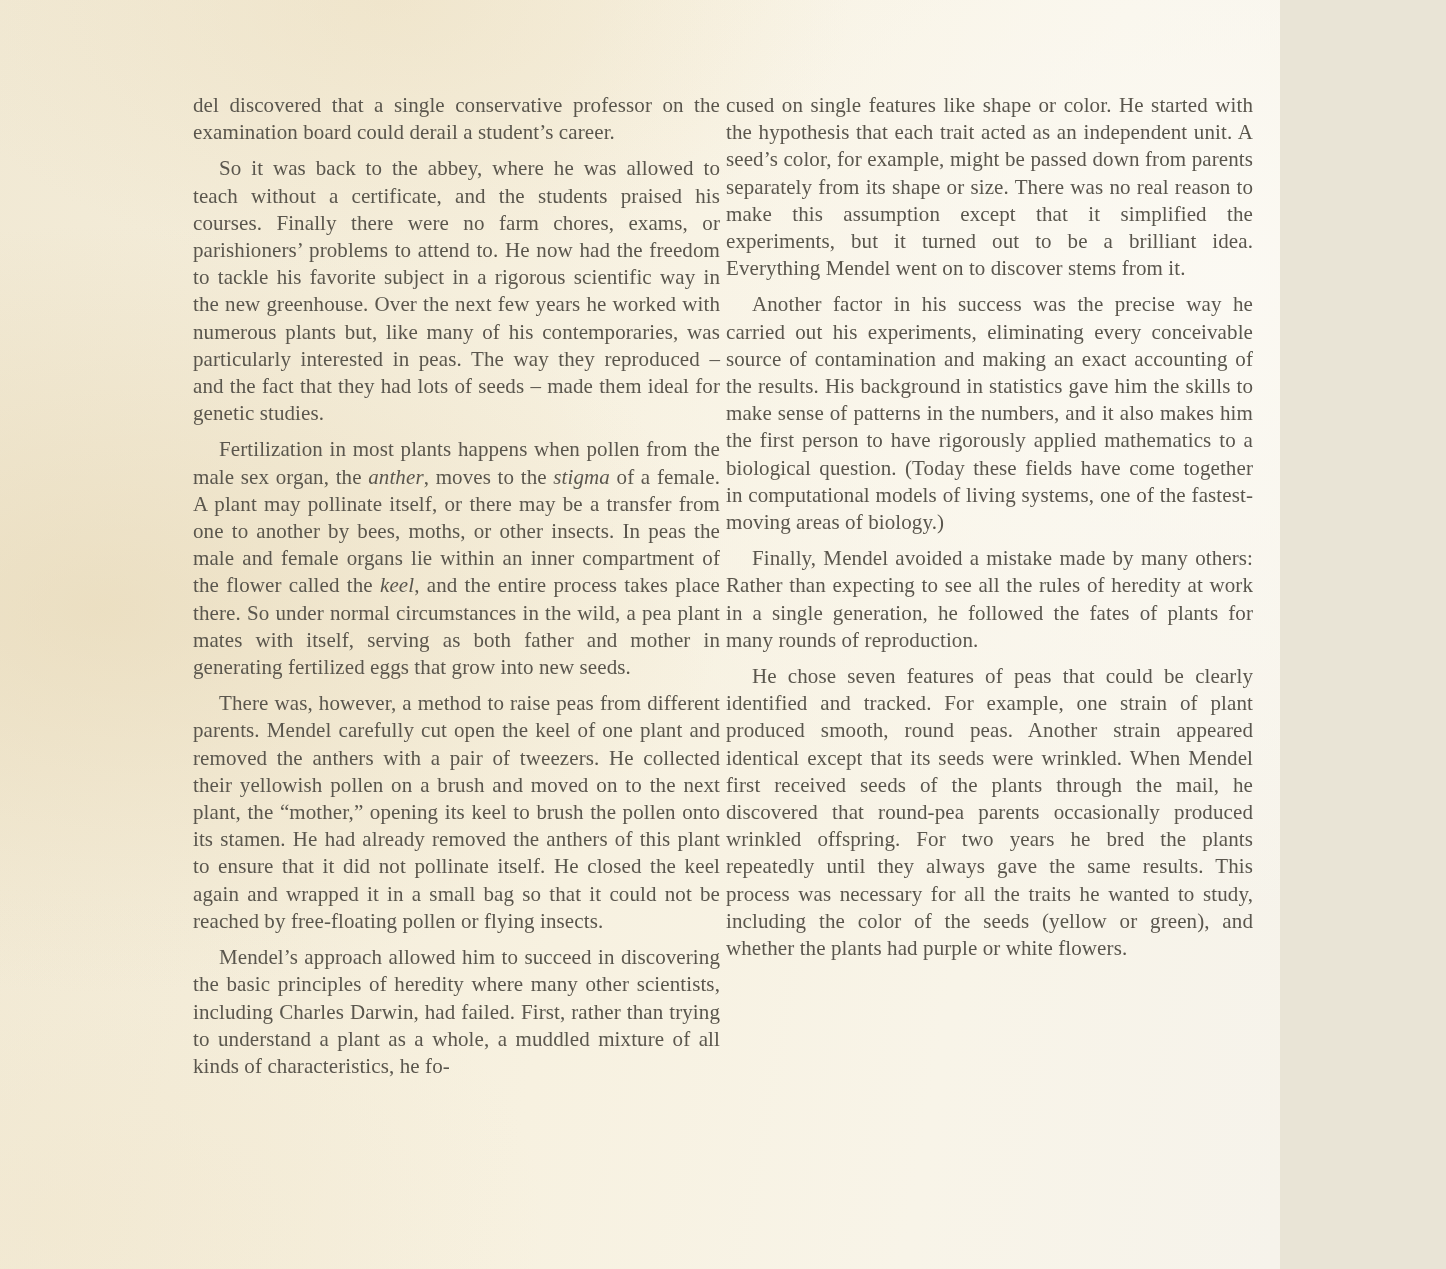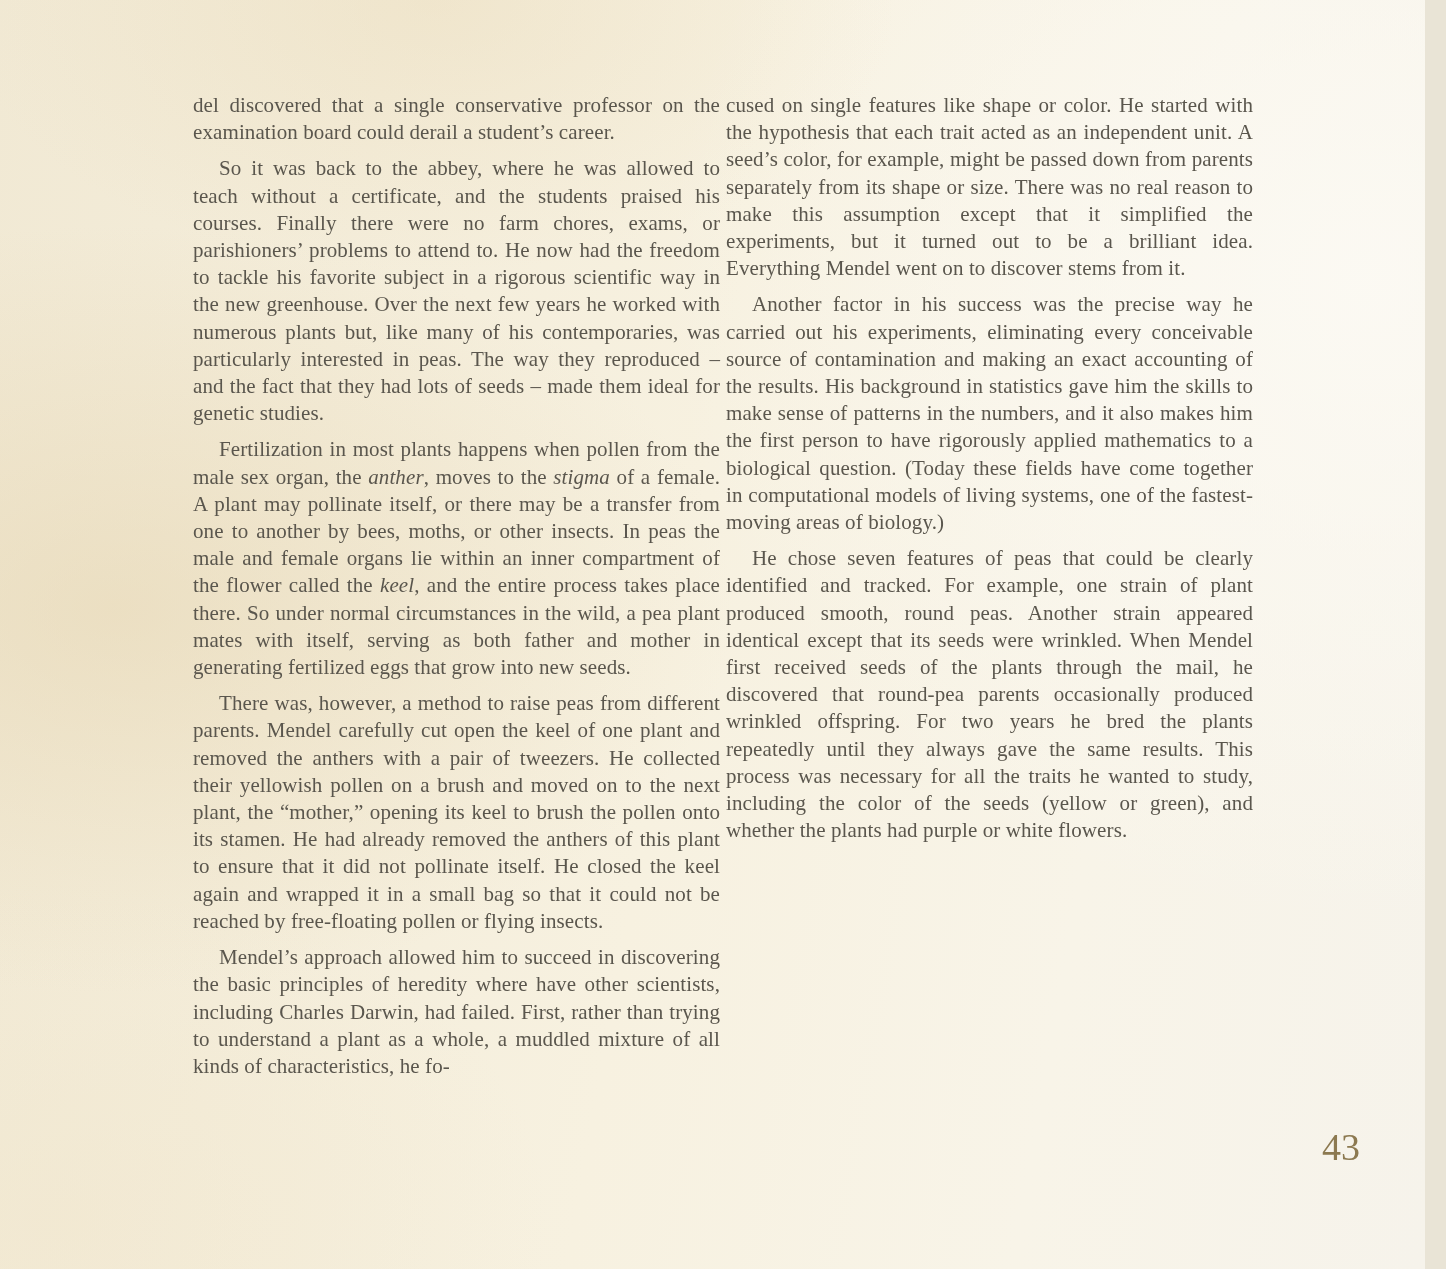--- a/index.html
+++ b/index.html
@@ -2,21 +2,21 @@
 <html><head>
 <meta charset="utf-8">
 <style>
   html, body {
     margin: 0;
     padding: 0;
     background: #e9e4d6;
   }
   .book-page {
     position: relative;
-    width: 1425px;
+    width: 1280px;
     height: 1269px;
     overflow: hidden;
     background-color: #f6f0df;
     background-image:
       radial-gradient(1000px 620px at 8% 48%, rgba(225,206,165,0.42), rgba(225,206,165,0) 62%),
       radial-gradient(720px 420px at 30% 0%, rgba(231,214,177,0.34), rgba(231,214,177,0) 65%),
       radial-gradient(820px 560px at 4% 96%, rgba(240,229,203,0.45), rgba(240,229,203,0) 60%),
       radial-gradient(980px 900px at 96% 22%, rgba(252,250,244,0.88), rgba(252,250,244,0) 72%),
       linear-gradient(100deg, #f1e9d4 0%, #f7f1e0 48%, #f8f4e8 75%, #f6f3eb 100%);
     font-family: "Liberation Serif", "DejaVu Serif", serif;
@@ -56,21 +56,22 @@
 </style>
 </head>
 <body>
 
 <div class="book-page">
   <div class="text-column col-left">
       <p>del discovered that a single conservative professor on the examination board could derail a student’s career.</p>
       <p class="indent">So it was back to the abbey, where he was allowed to teach without a certificate, and the students praised his courses. Finally there were no farm chores, exams, or parishioners’ problems to attend to. He now had the freedom to tackle his favorite subject in a rigorous scientific way in the new greenhouse. Over the next few years he worked with numerous plants but, like many of his contemporaries, was particularly interested in peas. The way they reproduced – and the fact that they had lots of seeds – made them ideal for genetic studies.</p>
       <p class="indent">Fertilization in most plants happens when pollen from the male sex organ, the <em>anther</em>, moves to the <em>stigma</em> of a female. A plant may pollinate itself, or there may be a transfer from one to another by bees, moths, or other insects. In peas the male and female organs lie within an inner compartment of the flower called the <em>keel</em>, and the entire process takes place there. So under normal circumstances in the wild, a pea plant mates with itself, serving as both father and mother in generating fertilized eggs that grow into new seeds.</p>
       <p class="indent">There was, however, a method to raise peas from different parents. Mendel carefully cut open the keel of one plant and removed the anthers with a pair of tweezers. He collected their yellowish pollen on a brush and moved on to the next plant, the “mother,” opening its keel to brush the pollen onto its stamen. He had already removed the anthers of this plant to ensure that it did not pollinate itself. He closed the keel again and wrapped it in a small bag so that it could not be reached by free-floating pollen or flying insects.</p>
-      <p class="indent">Mendel’s approach allowed him to succeed in discovering the basic principles of heredity where have other scientists, including Charles Darwin, had failed. First, rather than trying to understand a plant as a whole, a muddled mixture of all kinds of characteristics, he fo-</p>
+      <p class="indent">Mendel’s approach allowed him to succeed in discovering the basic principles of heredity where many other scientists, including Charles Darwin, had failed. First, rather than trying to understand a plant as a whole, a muddled mixture of all kinds of characteristics, he fo-</p>
     </div>
   <div class="text-column col-right">
       <p>cused on single features like shape or color. He started with the hypothesis that each trait acted as an independent unit. A seed’s color, for example, might be passed down from parents separately from its shape or size. There was no real reason to make this assumption except that it simplified the experiments, but it turned out to be a brilliant idea. Everything Mendel went on to discover stems from it.</p>
       <p class="indent">Another factor in his success was the precise way he carried out his experiments, eliminating every conceivable source of contamination and making an exact accounting of the results. His background in statistics gave him the skills to make sense of patterns in the numbers, and it also makes him the first person to have rigorously applied mathematics to a biological question. (Today these fields have come together in computational models of living systems, one of the fastest-moving areas of biology.)</p>
+      <p class="indent">Finally, Mendel avoided a mistake made by many others: Rather than expecting to see all the rules of heredity at work in a single generation, he followed the fates of plants for many rounds of reproduction.</p>
       <p class="indent">He chose seven features of peas that could be clearly identified and tracked. For example, one strain of plant produced smooth, round peas. Another strain appeared identical except that its seeds were wrinkled. When Mendel first received seeds of the plants through the mail, he discovered that round-pea parents occasionally produced wrinkled offspring. For two years he bred the plants repeatedly until they always gave the same results. This process was necessary for all the traits he wanted to study, including the color of the seeds (yellow or green), and whether the plants had purple or white flowers.</p>
     </div>
   <div class="page-number">43</div>
 </div>
 
 </body></html>

